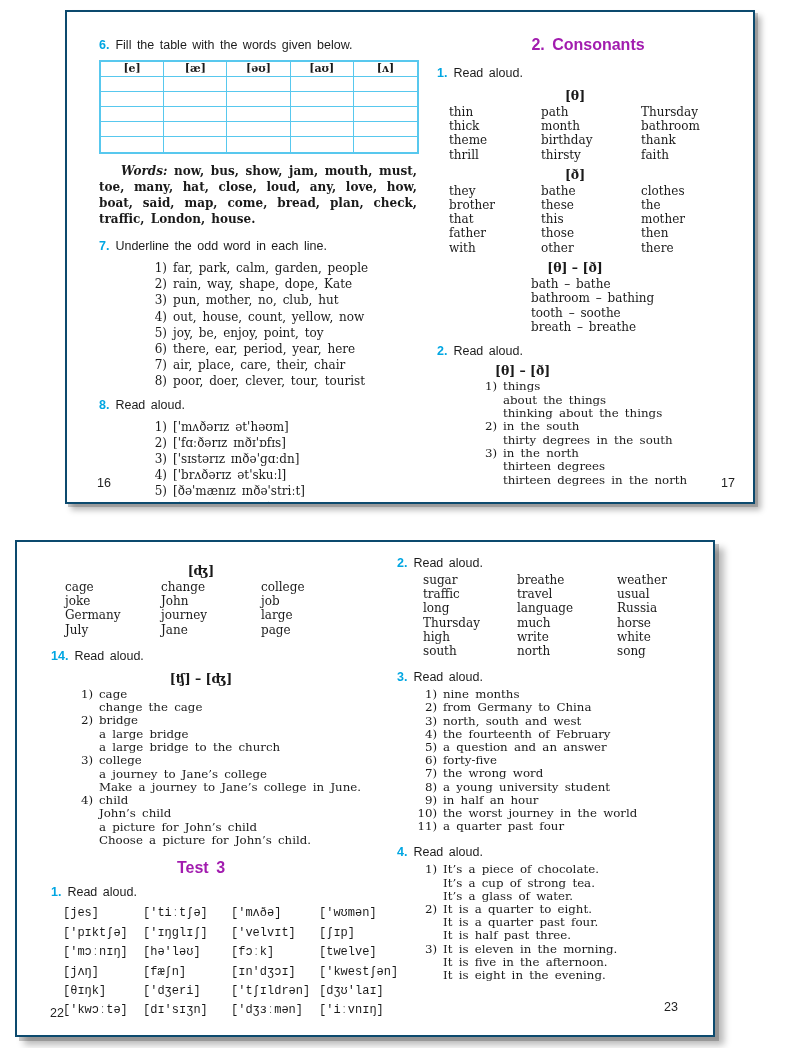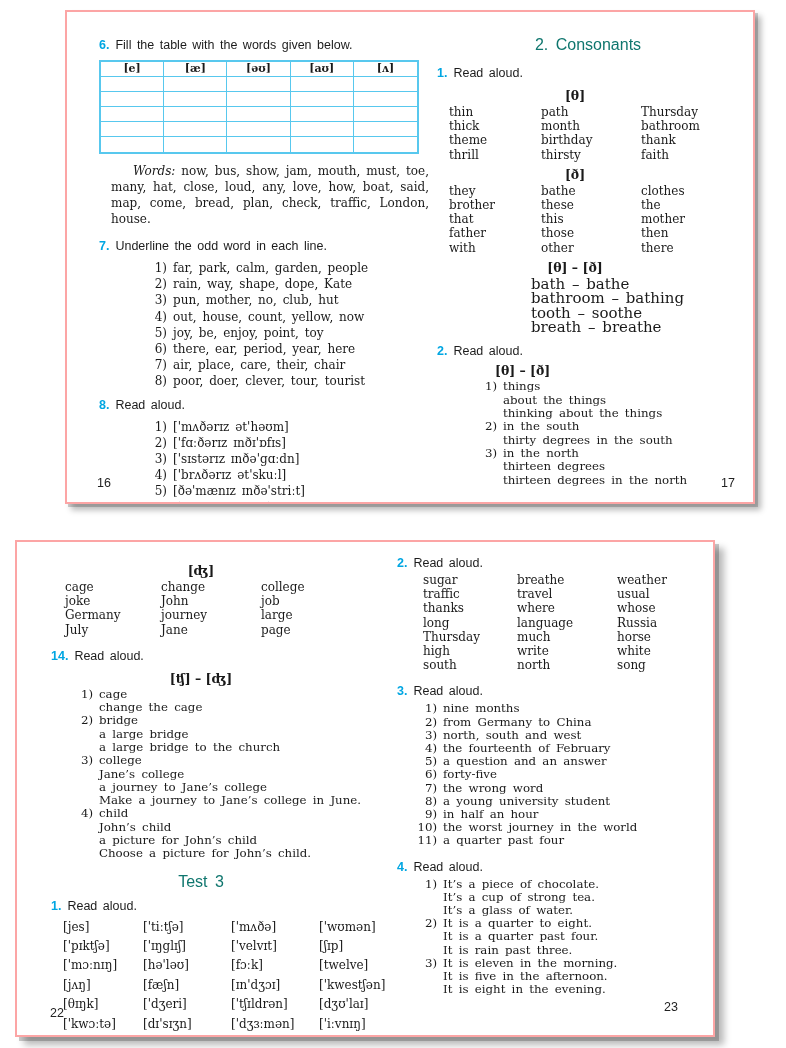--- a/index.html
+++ b/index.html
@@ -2,49 +2,49 @@
 <html><head>
 <meta charset="utf-8">
 <style>
   html,body { margin:0; padding:0; }
   body {
     width:786px; height:1048px; position:relative; background:#ffffff;
     font-family:"DejaVu Serif", serif; color:#1a1a1a;
     -webkit-font-smoothing:antialiased;
   }
   .card {
-    position:absolute; background:#fff; border:2px solid #fca5a5;
+    position:absolute; background:#fff; border:2px solid #0c4a6e;
     box-sizing:border-box; display:flex; overflow:hidden;
   }
   #card1 { left:65px; top:10px;  width:690px; height:494px; box-shadow:3px 3px 0 rgba(0,0,0,.18), 6px 6px 6px rgba(0,0,0,.28); }
   #card2 { left:15px; top:540px; width:700px; height:497px; box-shadow:4px 4px 0 rgba(0,0,0,.2), 9px 8px 7px rgba(0,0,0,.28); }
 
   .col { box-sizing:border-box; position:relative; }
   #card1 .col-l { width:348px; padding:26px 0 0 32px; }
   #card1 .col-r { flex:1; padding:24px 14px 0 22px; }
   #card2 .col-l { width:362px; padding:14px 0 0 34px; }
   #card2 .col-r { flex:1; padding:14px 22px 0 18px; }
 
   .ex-head { margin:0; font-family:"Liberation Sans", sans-serif; font-size:12.5px; line-height:15px; color:#1c1c1c; word-spacing:2px; }
   .ex-num  { color:#00a6e2; font-weight:bold; margin-right:6px; }
-  .section-title { margin:0; font-family:"Liberation Sans", sans-serif; font-size:16px; line-height:18px; font-weight:normal;
-                   color:#0f766e; text-align:center; word-spacing:3px; }
+  .section-title { margin:0; font-family:"Liberation Sans", sans-serif; font-size:16px; line-height:18px; font-weight:bold;
+                   color:#a21caf; text-align:center; word-spacing:3px; }
 
   
   .vtable { border:2px solid #58c8ee; width:316px; margin:7px 0 0 0; }
   .vhead, .vrow { display:grid; grid-template-columns:repeat(5,1fr); }
   .vhead .vth { text-align:center; font-weight:bold; font-size:11px; line-height:14px; height:14px;
                 border-right:1px solid #58c8ee; border-bottom:1px solid #58c8ee; }
   .vhead .vth:last-child { border-right:none; }
   .vrow { height:15px; }
   .vrow .vcell { border-right:1px solid #58c8ee; border-bottom:1px solid #58c8ee; }
   .vrow .vcell:last-child { border-right:none; }
   .vrow:last-child .vcell { border-bottom:none; }
 
-  .words { margin:9px 0 0 12px; width:318px; font-size:12px; line-height:16px; text-align:justify; text-indent:22px; word-spacing:2px; }
+  .words { margin:9px 0 0 0; width:318px; font-size:12px; line-height:16px; text-align:justify; text-indent:22px; word-spacing:2px;font-weight:bold; }
   .words .wlabel { font-style:italic; }
 
   
   .nl { margin:0; }
   .nl-row { display:grid; grid-template-columns:24px 1fr; column-gap:6px; }
   .nl-num { text-align:right; }
   .nl-a { margin:6px 0 0 44px; font-size:12px; }
   .nl-a .nl-row { line-height:16.2px; word-spacing:2px; }
   .nl-b { margin:2px 0 0 18px; font-size:11.8px; }
   .nl-b .nl-row { line-height:13.3px; word-spacing:2.5px; }
@@ -57,27 +57,27 @@
   .wt .wrow { display:grid; line-height:14.2px; }
   .wt-theta .wrow { grid-template-columns:92px 100px auto; margin-left:12px; }
   .wt-j .wrow     { grid-template-columns:96px 100px auto; margin-left:14px; }
   .wt-r .wrow     { grid-template-columns:94px 100px auto; margin-left:26px; }
 
   .ipa-center { text-align:center; font-weight:bold; font-size:12.5px; line-height:14px; margin:8px 0 2px 0; }
   #card1 .col-r .ipa-center { width:276px; }
   #card2 .col-l .ipa-center { width:300px; }
   .ipa-left { font-weight:bold; font-size:12.5px; line-height:14px; margin:5px 0 2px 58px; }
 
-  .pairs { width:fit-content; margin:2px auto 0 auto; font-size:15px; }
+  .pairs { width:fit-content; margin:2px auto 0 auto; font-size:12px; }
   #card1 .col-r .pairs { margin-left:94px; }
   .pairs .pair-row { line-height:14.4px; word-spacing:2px; }
 
   
   .tt { margin:4px 0 0 12px; font-size:12px; }
-  .tt .trow { display:grid; grid-template-columns:80px 88px 88px auto; line-height:19.4px; }
+  .tt .trow { display:grid; grid-template-columns:80px 88px 88px auto; line-height:19.4px;font-family:Liberation Mono, monospace; }
 
   .mt12 { margin-top:12px; } .mt10 { margin-top:10px; } .mt8 { margin-top:8px; } .mt6 { margin-top:6px; }
 
   .pgnum { position:absolute; font-family:"Liberation Sans", sans-serif; font-size:12.5px; color:#222; }
   #pg16 { left:30px; bottom:12px; }
   #pg17 { right:18px; bottom:12px; }
   #pg22 { left:33px; bottom:15px; }
   #pg23 { right:35px; bottom:21px; }
 </style>
 </head>
@@ -401,24 +401,20 @@
         <div class="nl-row">
           <span class="nl-num"></span>
           <span class="nl-text">a large bridge to the church</span>
         </div>
 
         <div class="nl-row">
           <span class="nl-num">3)</span>
           <span class="nl-text">college</span>
         </div>
 
-        <div class="nl-row">
-          <span class="nl-num"></span>
-          <span class="nl-text">Jane’s college</span>
-        </div>
 
         <div class="nl-row">
           <span class="nl-num"></span>
           <span class="nl-text">a journey to Jane’s college</span>
         </div>
 
         <div class="nl-row">
           <span class="nl-num"></span>
           <span class="nl-text">Make a journey to Jane’s college in June.</span>
         </div>
@@ -502,25 +498,20 @@
           <span>breathe</span>
           <span>weather</span>
         </div>
 
         <div class="wrow">
           <span>traffic</span>
           <span>travel</span>
           <span>usual</span>
         </div>
 
-        <div class="wrow">
-          <span>thanks</span>
-          <span>where</span>
-          <span>whose</span>
-        </div>
 
         <div class="wrow">
           <span>long</span>
           <span>language</span>
           <span>Russia</span>
         </div>
 
         <div class="wrow">
           <span>Thursday</span>
           <span>much</span>
@@ -622,21 +613,21 @@
           <span class="nl-text">It is a quarter to eight.</span>
         </div>
 
         <div class="nl-row">
           <span class="nl-num"></span>
           <span class="nl-text">It is a quarter past four.</span>
         </div>
 
         <div class="nl-row">
           <span class="nl-num"></span>
-          <span class="nl-text">It is rain past three.</span>
+          <span class="nl-text">It is half past three.</span>
         </div>
 
         <div class="nl-row">
           <span class="nl-num">3)</span>
           <span class="nl-text">It is eleven in the morning.</span>
         </div>
 
         <div class="nl-row">
           <span class="nl-num"></span>
           <span class="nl-text">It is five in the afternoon.</span>

